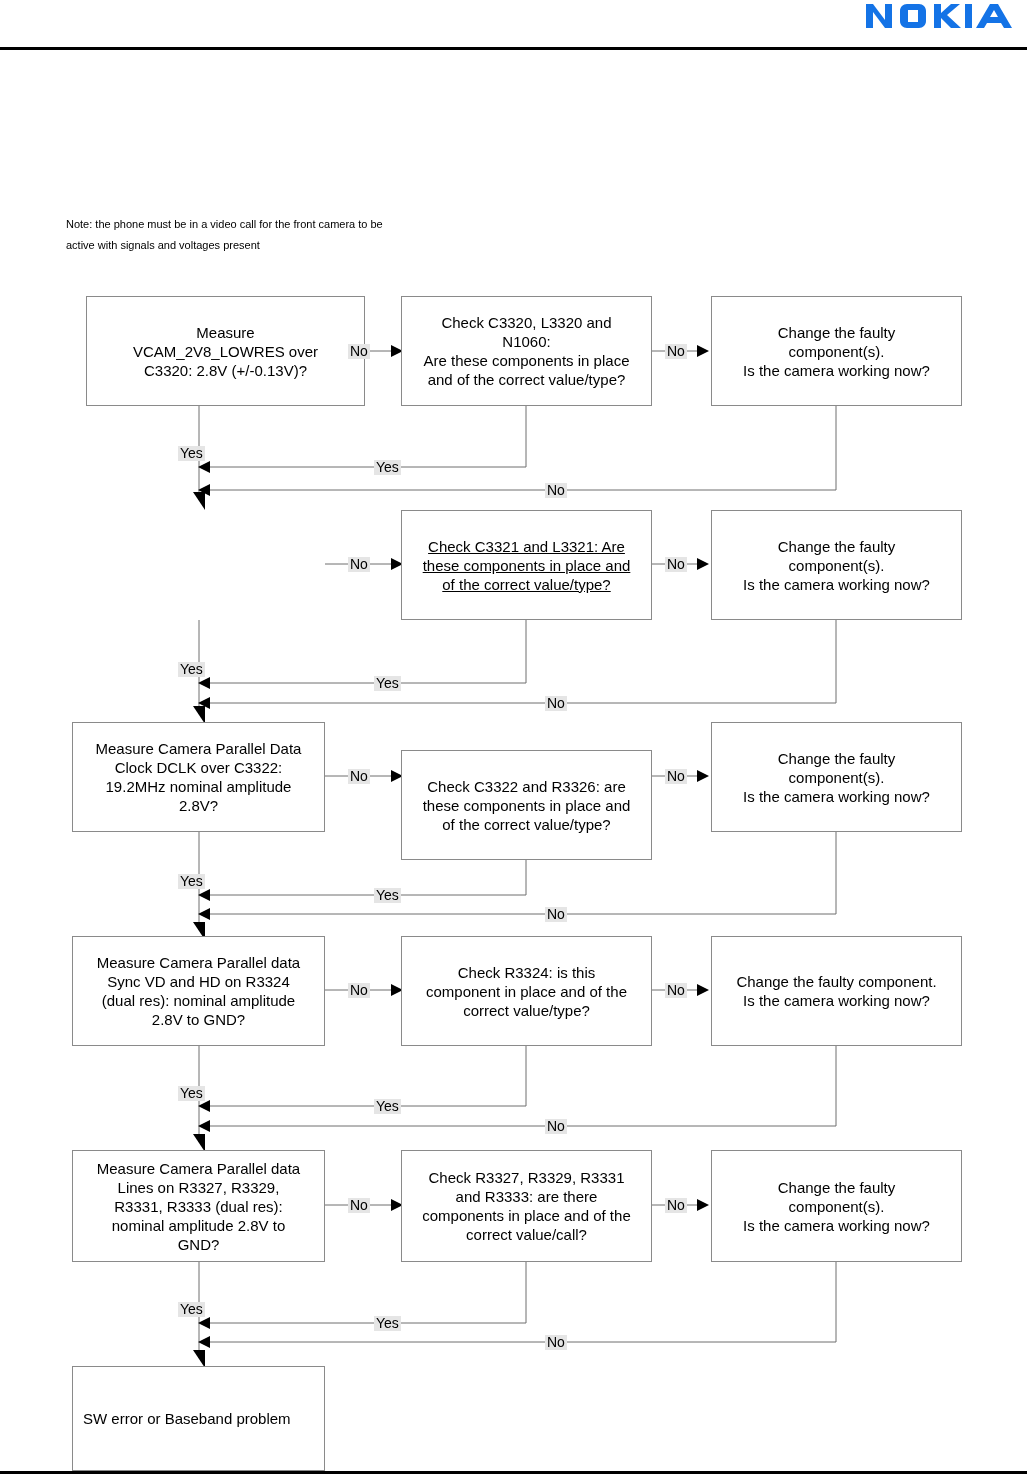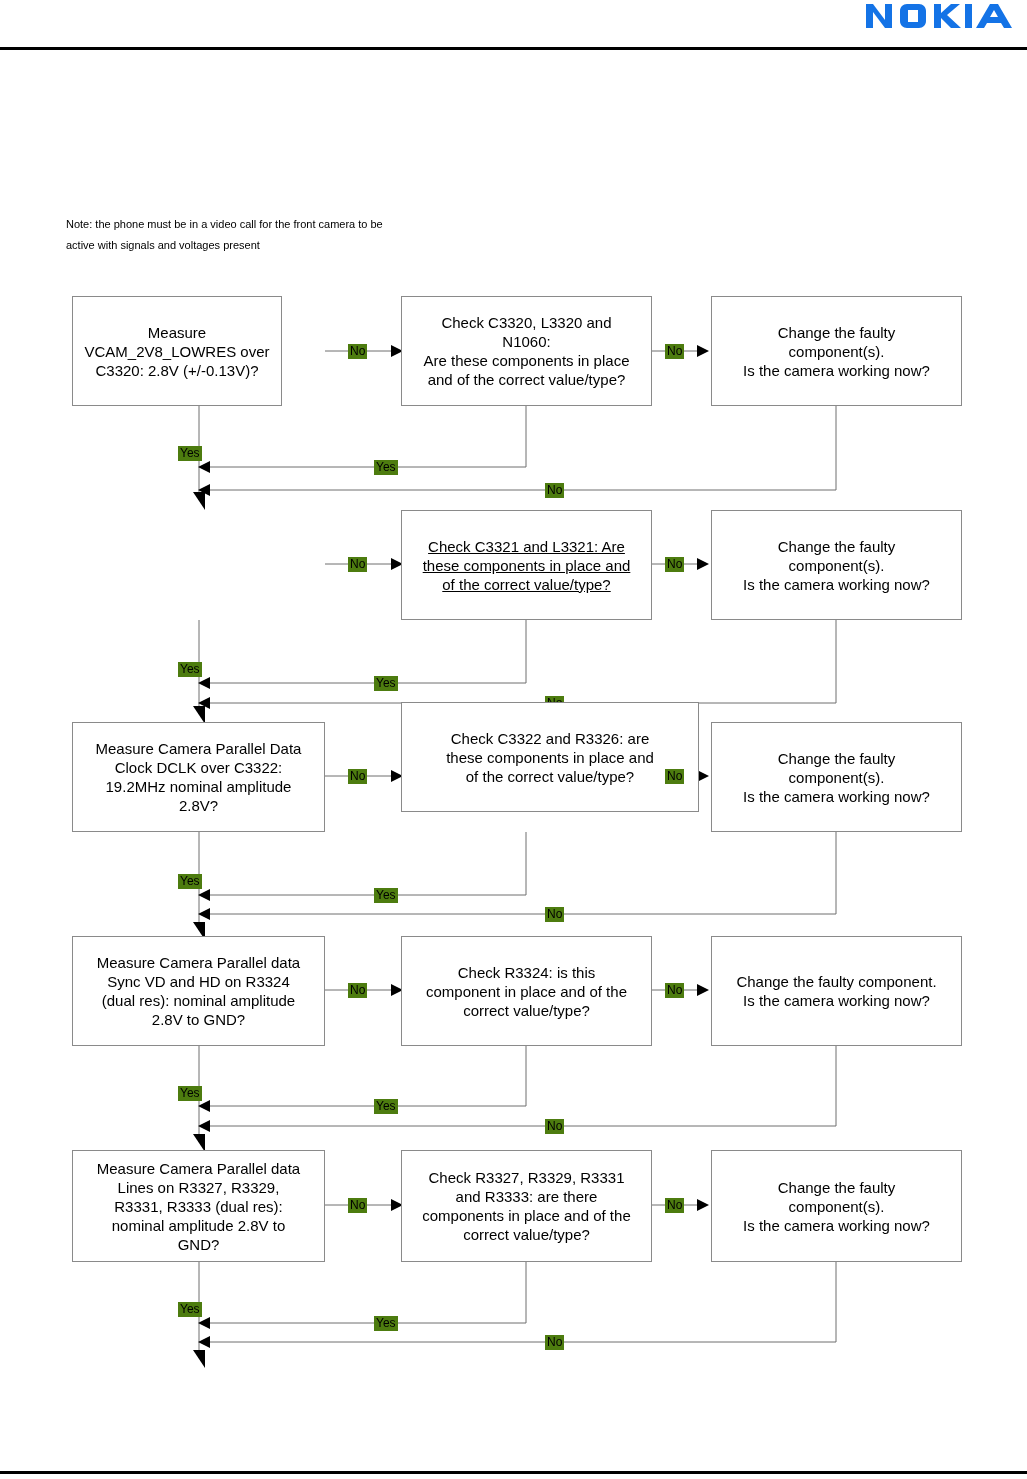--- a/index.html
+++ b/index.html
@@ -82,23 +82,23 @@
     font-size: 15px;
     line-height: 19px;
     padding: 4px 6px;
     white-space: pre-line;
   }
   .node span { display: block; width: 100%; }
 
   
   .edge-label {
     position: absolute;
-    font-size: 12px;
+    font-size: 14px;
     line-height: 15px;
-    background: #4d7c0f;
+    background: #e5e5e5;
     padding: 0 2px;
     white-space: nowrap;
   }
   svg.wires {
     position: absolute;
     left: 0; top: 0;
     width: 1027px;
     height: 1479px;
     overflow: visible;
   }
@@ -198,21 +198,21 @@
     <line x1="199" y1="1262" x2="199" y2="1358"></line>
     <polygon class="arrow" points="193,1350 205,1368 205,1350"></polygon>
     <polyline points="526,1262 526,1323 210,1323"></polyline>
     <polygon class="arrow" points="210,1317 198,1323 210,1329"></polygon>
     <polyline points="836,1262 836,1342 210,1342"></polyline>
     <polygon class="arrow" points="210,1336 198,1342 210,1348"></polygon>
   </svg>
 
   <div id="flow">
 
-    <div class="node" style="left:72px;  top:296px;  width:210px; height:110px;">
+    <div class="node" style="left:86px;  top:296px;  width:279px; height:110px;">
       <span>Measure
 VCAM_2V8_LOWRES over
 C3320: 2.8V (+/-0.13V)?</span>
     </div>
     <div class="node" style="left:401px; top:296px; width:251px; height:110px;">
       <span>Check C3320, L3320 and
 N1060:
 Are these components in place
 and of the correct value/type?</span>
     </div>
@@ -242,21 +242,21 @@
     <div class="edge-label" style="left:178px; top:662px;">Yes</div>
     <div class="edge-label" style="left:374px; top:676px;">Yes</div>
     <div class="edge-label" style="left:545px; top:696px;">No</div>
 
     <div class="node" style="left:72px;  top:722px; width:253px; height:110px;">
       <span>Measure Camera Parallel Data
 Clock DCLK over C3322:
 19.2MHz nominal amplitude
 2.8V?</span>
     </div>
-    <div class="node" style="left:401px; top:702px; width:298px; height:110px;">
+    <div class="node" style="left:401px; top:750px; width:251px; height:110px;">
       <span>Check C3322 and R3326: are
 these components in place and
 of the correct value/type?</span>
     </div>
     <div class="node" style="left:711px; top:722px; width:251px; height:110px;">
       <span>Change the faulty
 component(s).
 Is the camera working now?</span>
     </div>
     <div class="edge-label" style="left:348px; top:769px;">No</div>
@@ -290,28 +290,31 @@
       <span>Measure Camera Parallel data
 Lines on R3327, R3329,
 R3331, R3333 (dual res):
 nominal amplitude 2.8V to
 GND?</span>
     </div>
     <div class="node" style="left:401px; top:1150px; width:251px; height:112px;">
       <span>Check R3327, R3329, R3331
 and R3333: are there
 components in place and of the
-correct value/type?</span>
+correct value/call?</span>
     </div>
     <div class="node" style="left:711px; top:1150px; width:251px; height:112px;">
       <span>Change the faulty
 component(s).
 Is the camera working now?</span>
     </div>
     <div class="edge-label" style="left:348px; top:1198px;">No</div>
     <div class="edge-label" style="left:665px; top:1198px;">No</div>
     <div class="edge-label" style="left:178px; top:1302px;">Yes</div>
     <div class="edge-label" style="left:374px; top:1316px;">Yes</div>
     <div class="edge-label" style="left:545px; top:1335px;">No</div>
 
+    <div class="node" style="left:72px; top:1366px; width:253px; height:105px; justify-content:flex-start;">
+      <span style="text-align:left; padding-left:4px;">SW error or Baseband problem</span>
+    </div>
 
   </div>
 </div>
 
 </body></html>

